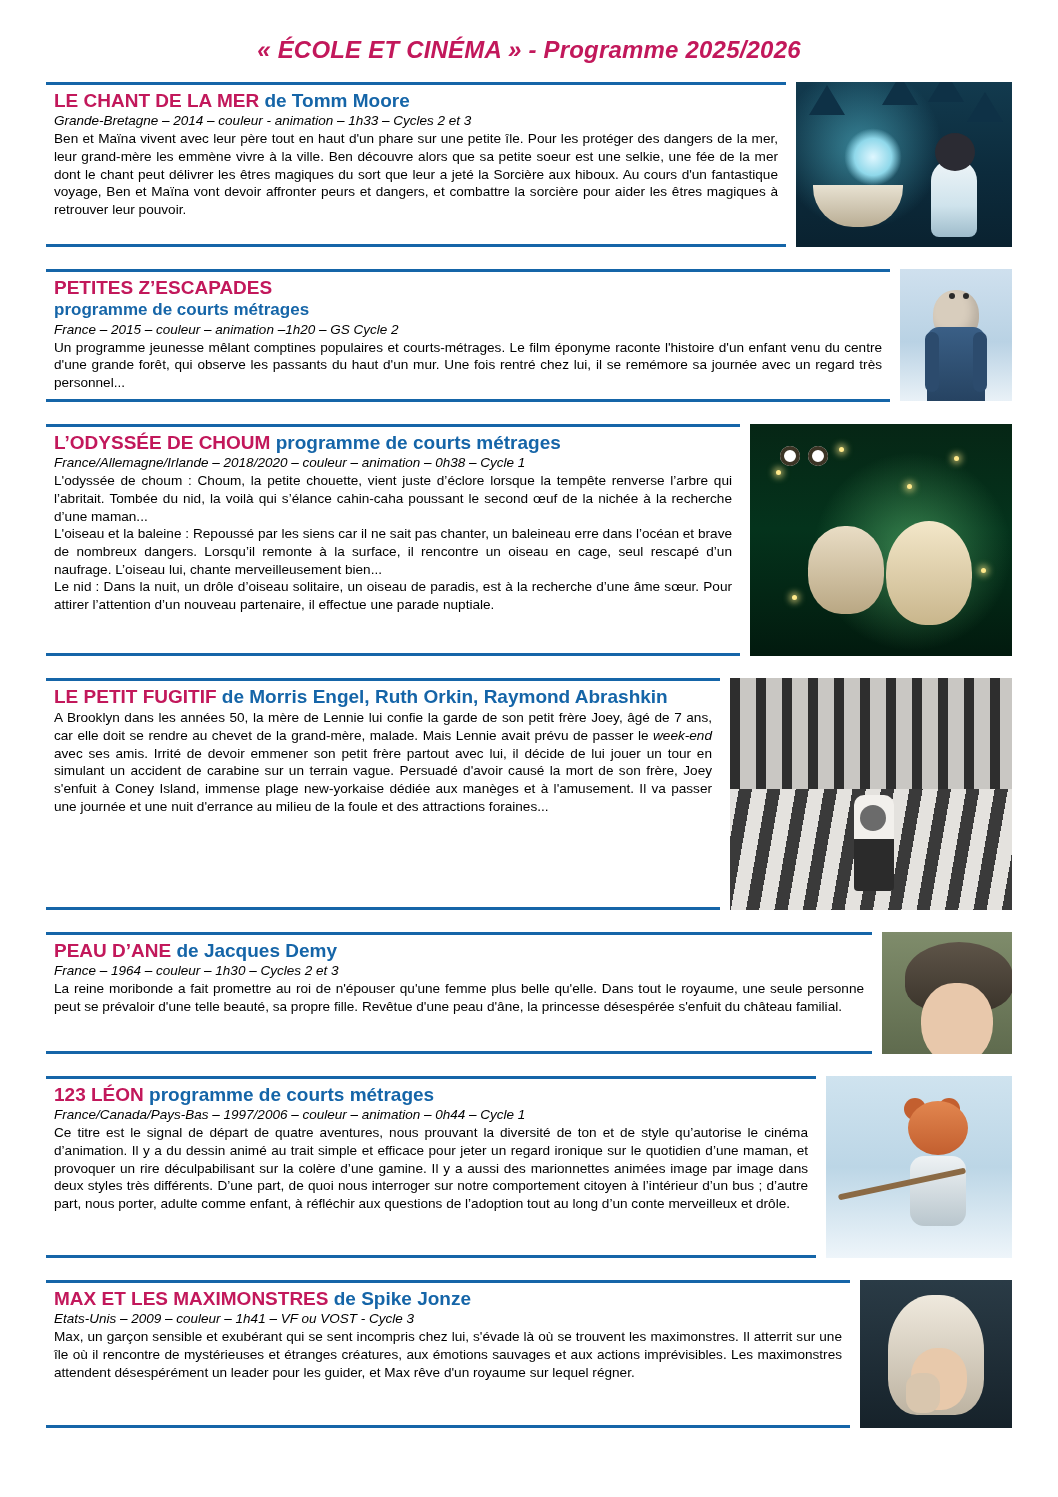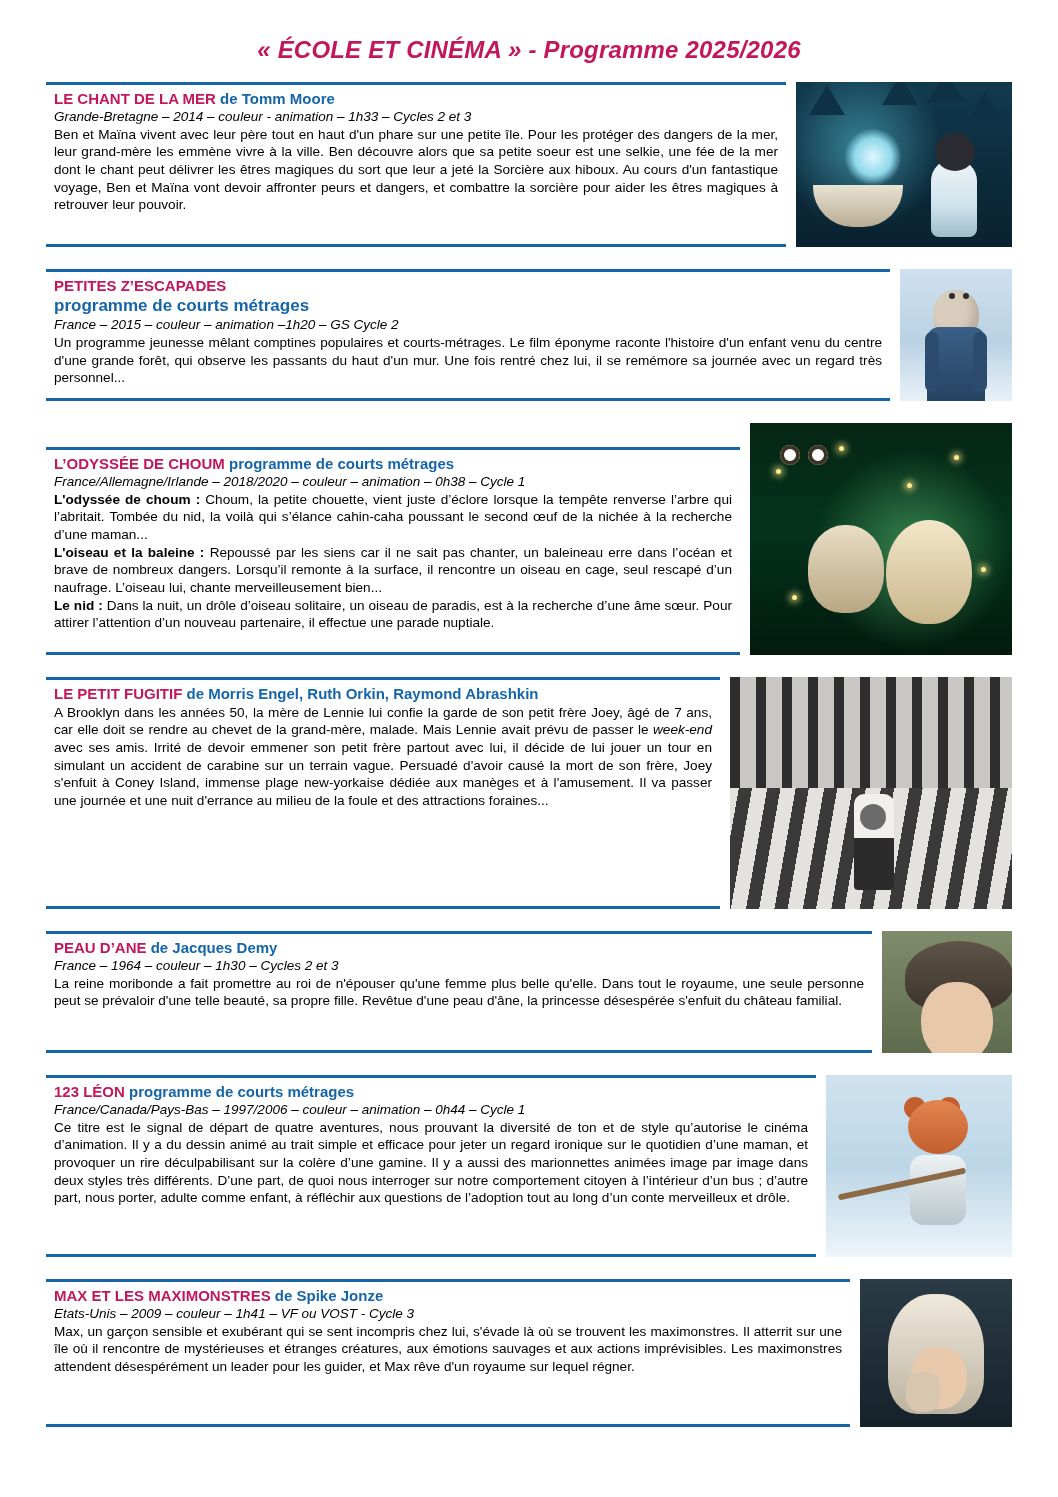--- a/index.html
+++ b/index.html
@@ -46,21 +46,21 @@
     min-width: 0;
   }
   .film-img {
     flex: 0 0 auto;
     margin-left: 10px;
     position: relative;
     overflow: hidden;
     background: #222;
   }
   .title-line {
-    font-size: 15px;
+    font-size: 19px;
     line-height: 1.18;
     font-weight: bold;
     margin-bottom: 1px;
   }
   .t-main {
     color: #C2185B;
   }
   .t-sub {
     color: #1565A8;
   }
@@ -80,21 +80,21 @@
   .synopsis {
     font-size: 13.6px;
     line-height: 1.30;
     text-align: justify;
     color: #000;
   }
   .synopsis p {
     margin: 0 0 0 0;
   }
   .seg-label {
-    font-weight: bold;
+    font-weight: normal;
   }
   .ital {
     font-style: italic;
     margin-top: 16px;
   }
 
   
   .art {
     width: 100%;
     height: 100%;
@@ -353,21 +353,21 @@
         <div class="eye" style="left:44%;"></div>
         <div class="eye" style="left:56%;"></div>
         <div class="body"></div>
         <div class="arm" style="left:22%;"></div>
         <div class="arm" style="right:22%;"></div>
       </div>
     </div>
   </div>
 
   <div class="film">
-    <div class="film-text" style="align-self:stretch;margin-top:24px;">
+    <div class="film-text" style="align-self:stretch;">
       <div class="title-line">
         <span class="t-main">L’ODYSSÉE DE CHOUM</span><span class="t-sub"> programme de courts métrages</span>
       </div>
       <div class="credits">France/Allemagne/Irlande – 2018/2020 – couleur – animation – 0h38 – Cycle 1</div>
       <div class="synopsis">
         <p><span class="seg-label">L'odyssée de choum :</span><span> Choum, la petite chouette, vient juste d’éclore lorsque la tempête renverse l’arbre qui l’abritait. Tombée du nid, la voilà qui s’élance cahin-caha poussant le second œuf de la nichée à la recherche d’une maman...</span></p>
         <p><span class="seg-label">L'oiseau et la baleine :</span><span> Repoussé par les siens car il ne sait pas chanter, un baleineau erre dans l’océan et brave de nombreux dangers. Lorsqu’il remonte à la surface, il rencontre un oiseau en cage, seul rescapé d’un naufrage. L’oiseau lui, chante merveilleusement bien...</span></p>
         <p><span class="seg-label">Le nid :</span><span> Dans la nuit, un drôle d’oiseau solitaire, un oiseau de paradis, est à la recherche d’une âme sœur. Pour attirer l’attention d’un nouveau partenaire, il effectue une parade nuptiale.</span></p>
       </div>
     </div>

